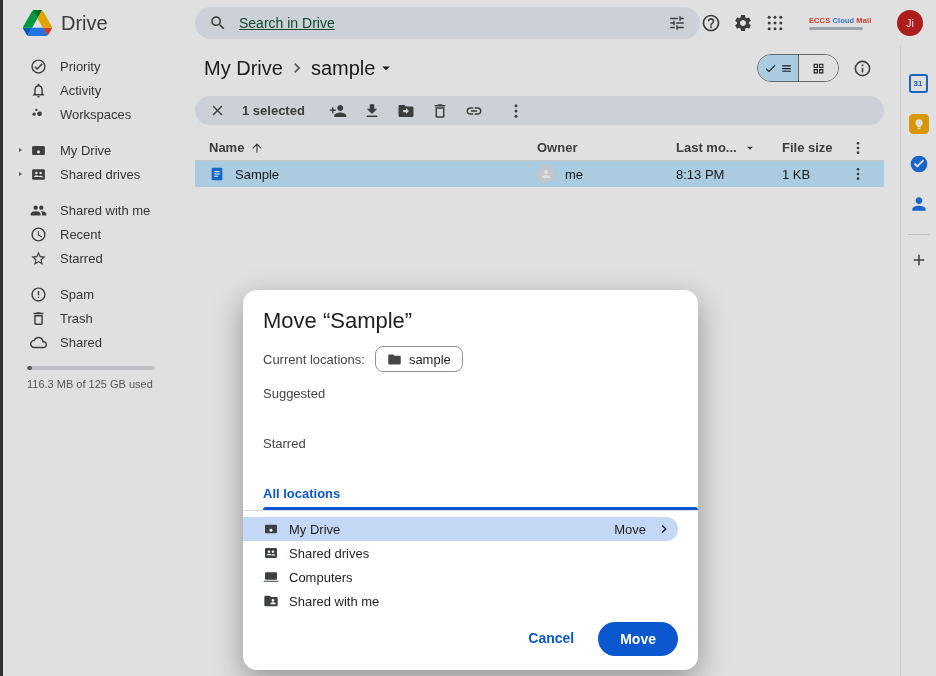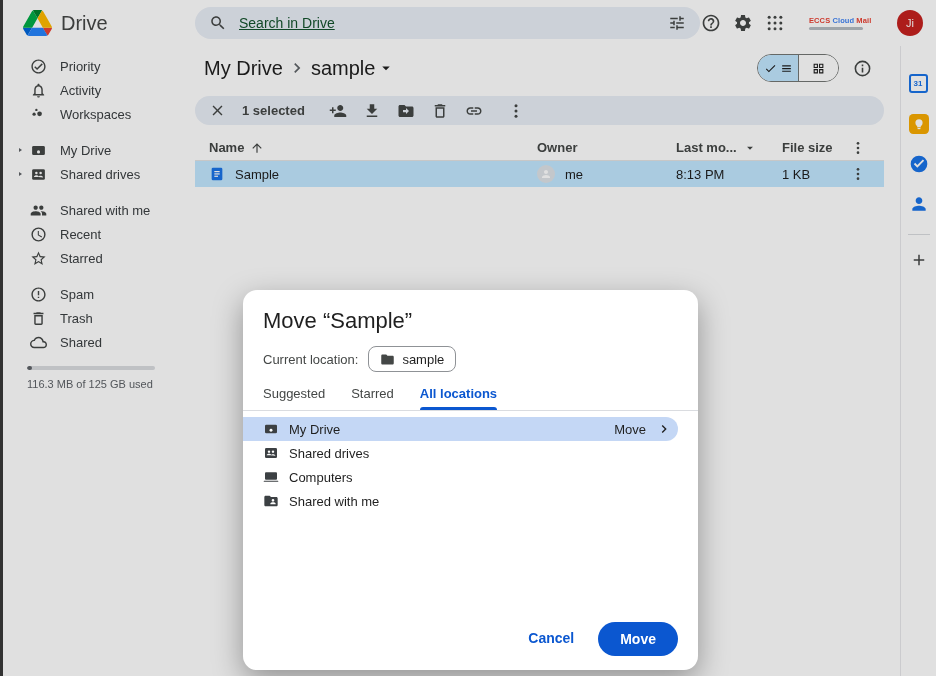--- a/index.html
+++ b/index.html
@@ -94,21 +94,21 @@
   .scrim { position:absolute; inset:0; background:rgba(0,0,0,.12); z-index:50; }
   .modal { position:absolute; left:243px; top:290px; width:455px; height:380px; background:#fff;
            border-radius:14px; box-shadow:0 10px 30px rgba(0,0,0,.35); z-index:100; }
   .m-title { margin:18px 20px 0; font-size:22px; font-weight:400; color:#1f1f1f; }
   .loc-row { margin:12px 20px 0; display:flex; align-items:center; gap:10px; }
   .loc-label { font-size:13px; color:#444746; }
   .chip { display:inline-flex; align-items:center; gap:7px; height:26px; padding:0 11px;
           border:1px solid #8f9296; border-radius:8px; cursor:pointer; }
   .chip svg { width:15px; height:15px; fill:#444746; }
   .chip span { font-size:13px; color:#1f1f1f; }
-  .m-tabs { margin-top:14px; display:flex; gap:26px; padding-left:20px; border-bottom:1px solid #dadce0; }
+  .m-tabs { margin-top:14px; display:flex; gap:26px; padding-left:20px; border-bottom:1px solid #dadce0;flex-direction:column; }
   .m-tab { font-size:13px; color:#444746; padding-bottom:9px; cursor:pointer; position:relative; }
   .m-tab.active { color:#0b57d0; font-weight:bold; }
   .m-tab.active::after { content:""; position:absolute; left:0; right:0; bottom:0; height:3px;
                          background:#0b57d0; border-radius:3px 3px 0 0; }
   .m-list { margin-top:6px; }
   .m-row { height:24px; display:flex; align-items:center; gap:10px; padding-left:20px; cursor:pointer; }
   .m-row svg.mi { width:16px; height:16px; fill:#3c4043; flex:none; }
   .m-row span { font-size:13px; color:#1f1f1f; }
   .m-row.sel { background:#c4d7f5; margin-right:20px; border-radius:0 12px 12px 0; }
   .m-row .act { margin-left:auto; font-size:13px; color:#1f1f1f; }
@@ -529,21 +529,21 @@
         <use href="#ic-plus"></use>
       </svg>
   </aside>
 
   <div class="scrim"></div>
 
   <div class="modal">
     <h1 class="m-title">Move “Sample”</h1>
 
     <div class="loc-row">
-      <span class="loc-label">Current location:</span>
+      <span class="loc-label">Current locations:</span>
       <span class="chip">
         <svg>
             <use href="#ic-folder"></use>
           </svg>
         <span>sample</span>
       </span>
     </div>
 
     <div class="m-tabs">
       <div class="m-tab">Suggested</div>

